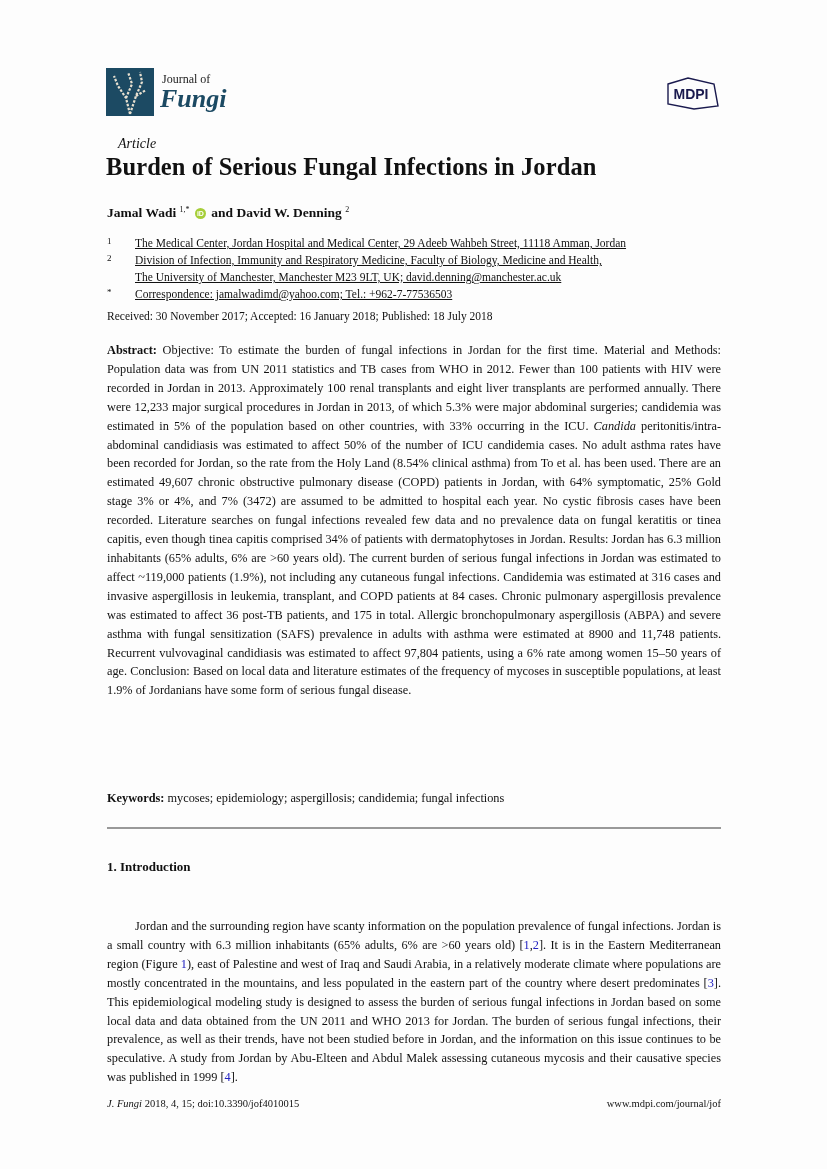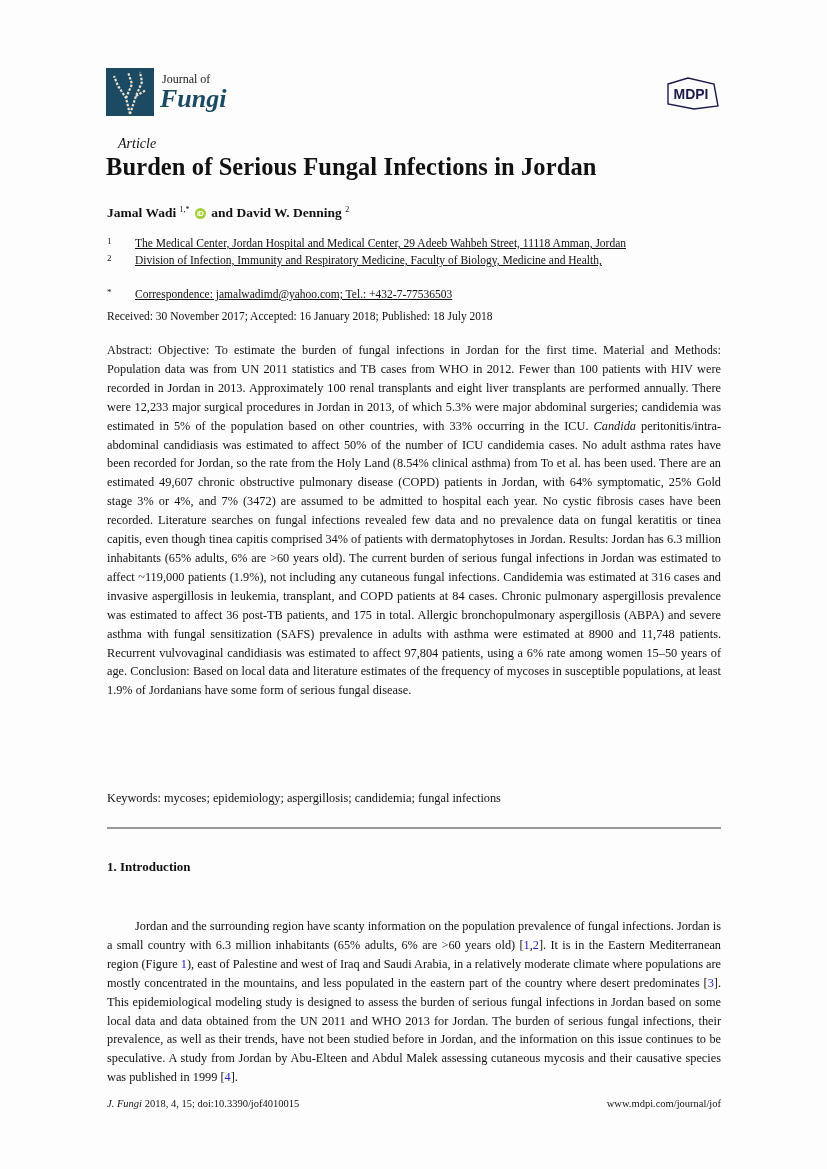--- a/index.html
+++ b/index.html
@@ -14,21 +14,21 @@
   .title { left: 106px; top: 153px; font-size: 24.5px; font-weight: bold; letter-spacing: 0.1px; }
   .authors { left: 107px; top: 205px; font-size: 13.5px; font-weight: bold; }
   .authors sup { font-size: 8px; font-weight: normal; vertical-align: 5px; }
   .orcid { display: inline-block; width: 11px; height: 11px; border-radius: 50%; background: #a6ce39; color: #fff;
            font-size: 7px; line-height: 11px; text-align: center; vertical-align: 1px; margin: 0 2px; font-family: "Liberation Sans", sans-serif; font-weight: bold; }
   .affil { left: 107px; font-size: 11.5px; line-height: 17px; text-decoration: underline; }
   .affil .mark { display: inline-block; width: 28px; font-size: 9px; vertical-align: 3px; }
   .affil .cont { padding-left: 28px; }
   .dates { left: 107px; top: 310px; font-size: 11.5px; }
   .body-text { left: 107px; width: 614px; font-size: 12.3px; line-height: 18.9px; text-align: justify; }
-  .body-text b { font-weight: normal; }
+  .body-text b { font-weight: bold; }
   .rule { left: 107px; top: 827px; width: 614px; height: 2px; background: #999; }
   .section-head { left: 107px; top: 859px; font-size: 13px; font-weight: bold; }
   .indent { text-indent: 28px; }
   .ref { color: #2020c0; }
   .footer-left { left: 107px; top: 1098px; font-size: 10.5px; }
   .footer-right { right: 106px; top: 1098px; font-size: 10.5px; }
 </style>
 </head>
 <body>
 
@@ -62,23 +62,24 @@
   <span>and</span>
   <span>David W. Denning</span>
   <sup>2</sup>
 </div>
 
 <div class="abs affil" style="top:233px;">
   <span class="mark">1</span><span>The Medical Center, Jordan Hospital and Medical Center, 29 Adeeb Wahbeh Street, 11118 Amman, Jordan</span>
 </div>
 <div class="abs affil" style="top:250px;">
   <span class="mark">2</span><span>Division of Infection, Immunity and Respiratory Medicine, Faculty of Biology, Medicine and Health,</span>
+  <div class="cont">The University of Manchester, Manchester M23 9LT, UK; david.denning@manchester.ac.uk</div>
 </div>
 <div class="abs affil" style="top:284px;">
-  <span class="mark">*</span><span>Correspondence: jamalwadimd@yahoo.com; Tel.: +432-7-77536503</span>
+  <span class="mark">*</span><span>Correspondence: jamalwadimd@yahoo.com; Tel.: +962-7-77536503</span>
 </div>
 
 <div class="abs dates">Received: 30 November 2017; Accepted: 16 January 2018; Published: 18 July 2018</div>
 
 <div class="abs body-text" style="top:341px;">
   <b>Abstract:</b><span> Objective: To estimate the burden of fungal infections in Jordan for the first time. Material and Methods: Population data was from UN 2011 statistics and TB cases from WHO in 2012. Fewer than 100 patients with HIV were recorded in Jordan in 2013. Approximately 100 renal transplants and eight liver transplants are performed annually. There were 12,233 major surgical procedures in Jordan in 2013, of which 5.3% were major abdominal surgeries; candidemia was estimated in 5% of the population based on other countries, with 33% occurring in the ICU. </span><i>Candida</i><span> peritonitis/intra-abdominal candidiasis was estimated to affect 50% of the number of ICU candidemia cases. No adult asthma rates have been recorded for Jordan, so the rate from the Holy Land (8.54% clinical asthma) from To et al. has been used. There are an estimated 49,607 chronic obstructive pulmonary disease (COPD) patients in Jordan, with 64% symptomatic, 25% Gold stage 3% or 4%, and 7% (3472) are assumed to be admitted to hospital each year. No cystic fibrosis cases have been recorded. Literature searches on fungal infections revealed few data and no prevalence data on fungal keratitis or tinea capitis, even though tinea capitis comprised 34% of patients with dermatophytoses in Jordan. Results: Jordan has 6.3 million inhabitants (65% adults, 6% are &gt;60 years old). The current burden of serious fungal infections in Jordan was estimated to affect ~119,000 patients (1.9%), not including any cutaneous fungal infections. Candidemia was estimated at 316 cases and invasive aspergillosis in leukemia, transplant, and COPD patients at 84 cases. Chronic pulmonary aspergillosis prevalence was estimated to affect 36 post-TB patients, and 175 in total. Allergic bronchopulmonary aspergillosis (ABPA) and severe asthma with fungal sensitization (SAFS) prevalence in adults with asthma were estimated at 8900 and 11,748 patients. Recurrent vulvovaginal candidiasis was estimated to affect 97,804 patients, using a 6% rate among women 15–50 years of age. Conclusion: Based on local data and literature estimates of the frequency of mycoses in susceptible populations, at least 1.9% of Jordanians have some form of serious fungal disease.</span>
 </div>
 
 <div class="abs body-text" style="top:789px;">
   <b>Keywords:</b><span> mycoses; epidemiology; aspergillosis; candidemia; fungal infections</span>

